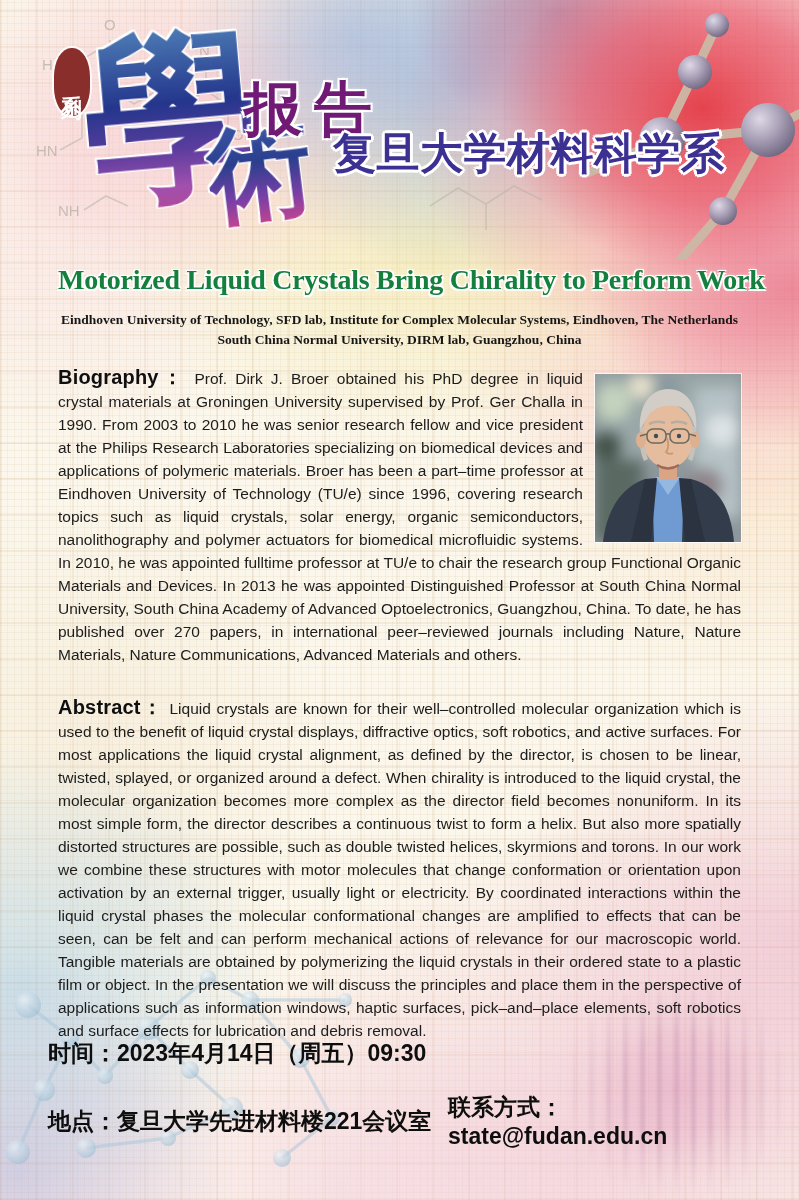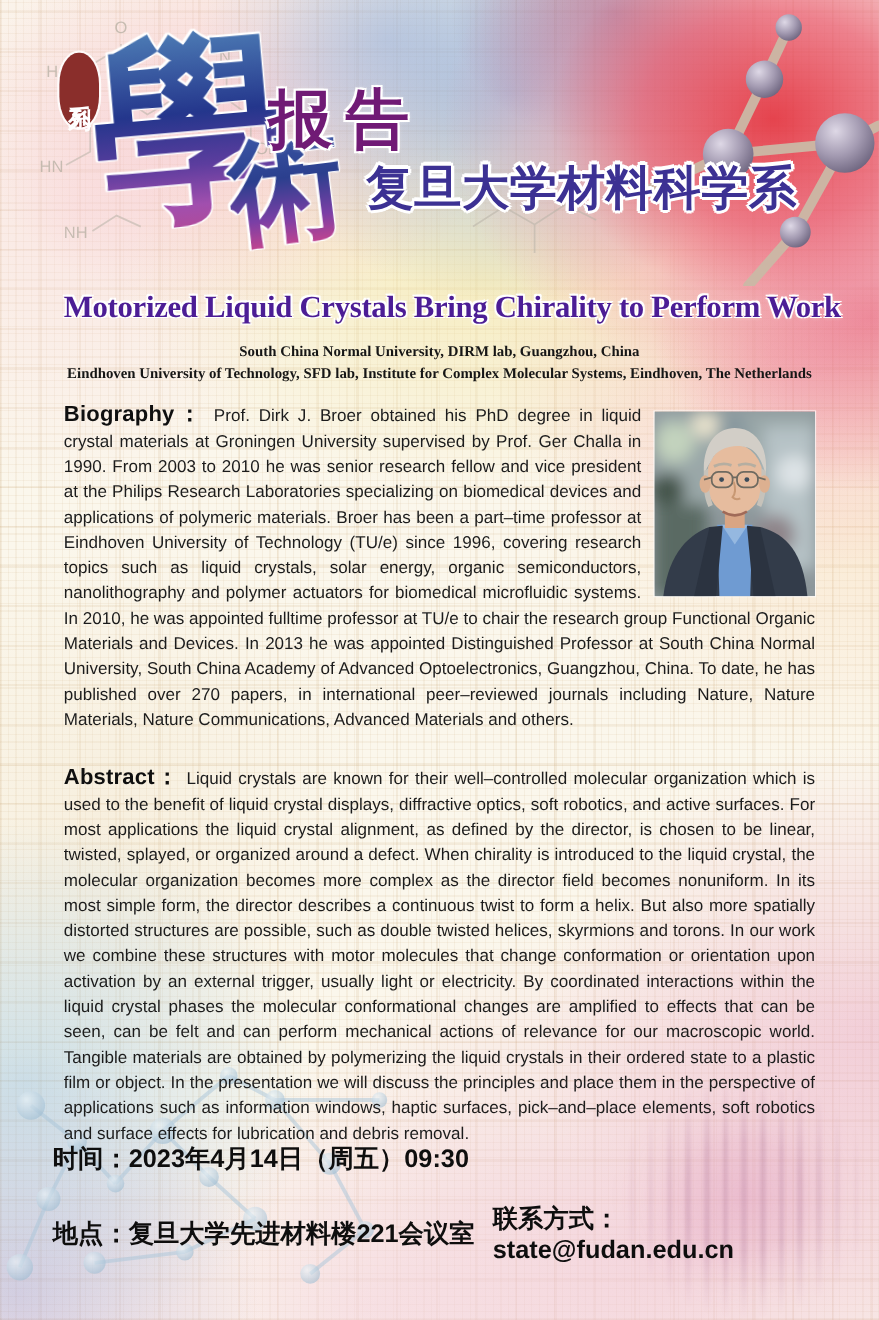--- a/index.html
+++ b/index.html
@@ -49,27 +49,27 @@
     background:linear-gradient(180deg,#4d7cb5 0%,#24368c 42%,#5c3d9e 68%,#a14fae 88%,#b04a9a 100%);
     -webkit-background-clip:text;background-clip:text;-webkit-text-fill-color:transparent;
     filter:drop-shadow(1.5px 0 0 #fff) drop-shadow(-1.5px 0 0 #fff) drop-shadow(0 1.5px 0 #fff) drop-shadow(0 -1.5px 0 #fff);}
   .char-xue{left:84px;top:26px;font-size:182px;transform:rotate(-5deg);}
   .char-shu{left:208px;top:120px;font-size:104px;transform:rotate(-7deg);
     background:linear-gradient(180deg,#3a55a5 0%,#2b3f8e 40%,#7a3fa5 75%,#c2448f 100%);
     -webkit-background-clip:text;background-clip:text;}
   .report{position:absolute;left:244px;top:80px;font-size:58px;font-weight:900;color:#701a75;
     letter-spacing:12px;line-height:1;
     text-shadow:-2px -2px 0 #fff,2px -2px 0 #fff,-2px 2px 0 #fff,2px 2px 0 #fff,0 0 5px #fff;}
-  .dept{position:absolute;left:333px;top:150px;font-size:43px;font-weight:900;color:#3c3193;
+  .dept{position:absolute;left:333px;top:132px;font-size:43px;font-weight:900;color:#3c3193;
     letter-spacing:0.5px;line-height:1;white-space:nowrap;
     text-shadow:-2px -2px 0 #fff,2px -2px 0 #fff,-2px 2px 0 #fff,2px 2px 0 #fff,-3px 0 0 #fff,3px 0 0 #fff,0 -3px 0 #fff,0 3px 0 #fff;}
   
   .content{position:absolute;left:58px;top:264px;width:683px;color:#191919;}
   .title{font-family:"Liberation Serif",serif;font-weight:700;font-size:28px;text-align:center;
-    letter-spacing:-0.3px;white-space:nowrap;color:#4c1d95;
+    letter-spacing:-0.3px;white-space:nowrap;color:#15803d;
     text-shadow:-1.5px -1.5px 0 #fff,1.5px -1.5px 0 #fff,-1.5px 1.5px 0 #fff,1.5px 1.5px 0 #fff,0 0 4px #fff;}
   .speaker{font-family:"Liberation Serif",serif;font-weight:700;font-size:24px;text-align:center;
     margin-top:13px;color:#111;text-shadow:0 0 3px #fff;}
   .affil{font-family:"Liberation Serif",serif;font-weight:700;font-size:13.5px;line-height:20px;
     text-align:center;margin-top:14px;color:#161616;white-space:nowrap;}
   .para{font-size:15.5px;line-height:23px;text-align:justify;color:#1c1c1c;}
   .para .plabel{font-weight:700;font-size:20px;letter-spacing:0.2px;color:#0f0f0f;}
   .photo{float:right;width:146px;height:168px;margin:8px 0 8px 12px;box-shadow:0 0 0 1px rgba(255,255,255,0.7);}
   .photo svg{display:block;width:100%;height:100%;}
   .abstract-block{margin-top:30px;}
@@ -185,22 +185,22 @@
     <span>系列</span>
   </div>
   <div class="calli char-xue">學</div>
   <div class="calli char-shu">術</div>
   <div class="report">报告</div>
   <div class="dept">复旦大学材料科学系</div>
 
   <div class="content">
     <div class="title">Motorized Liquid Crystals Bring Chirality to Perform Work</div>
     <div class="affil">
+      <div>Eindhoven University of Technology, SFD lab, Institute for Complex Molecular Systems, Eindhoven, The Netherlands</div>
       <div>South China Normal University, DIRM lab, Guangzhou, China</div>
-      <div>Eindhoven University of Technology, SFD lab, Institute for Complex Molecular Systems, Eindhoven, The Netherlands</div>
     </div>
 
     <p class="para">
       <span class="photo">
           <svg viewBox="0 0 146 168">
         <defs>
               <filter id="pblur" x="-20%" y="-20%" width="140%" height="140%">
                 <feGaussianBlur stdDeviation="7"></feGaussianBlur>
               </filter>
             </defs>

